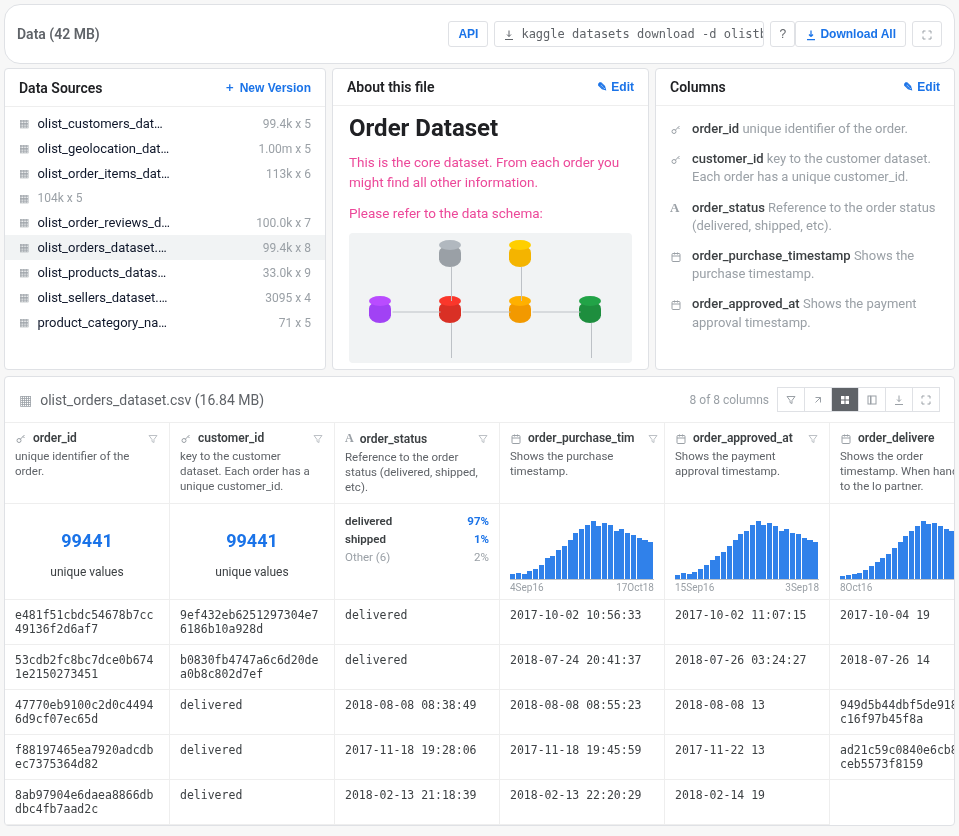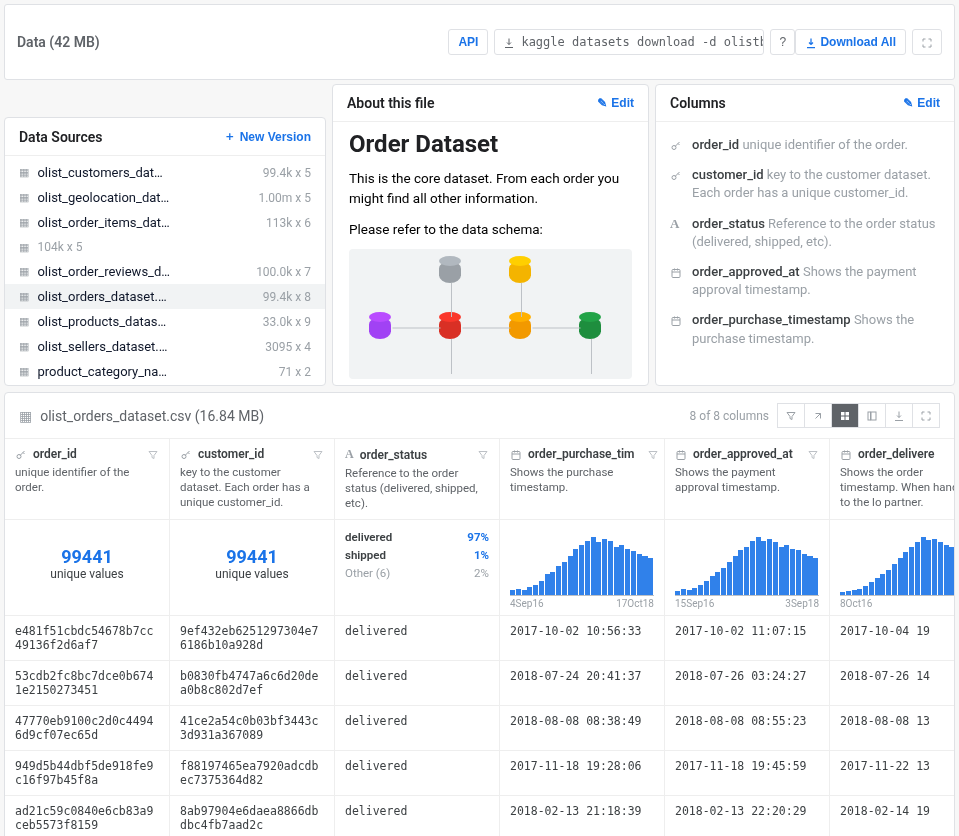--- a/index.html
+++ b/index.html
@@ -1,49 +1,49 @@
 <!DOCTYPE html>
 <html><head>
 <meta charset="utf-8">
 <style>
 * { box-sizing: border-box; margin: 0; padding: 0; }
 body { font-family: -apple-system, BlinkMacSystemFont, "Segoe UI", Roboto, sans-serif; font-size: 13px; color: #202124; background: #f7f7f7; width: 959px; }
 
 
-.top-header { display: flex; align-items: center; padding: 24px 12px; border: 1px solid #dfe1e5; border-radius: 3px; margin: 4px; background: #fff; }
+.top-header { display: flex; align-items: center; padding: 16px 12px; border: 1px solid #dfe1e5; border-radius: 16px; margin: 4px; background: #fff; }
 .top-header .title { font-weight: 600; color: #5f6368; font-size: 14px; }
 .top-header .spacer { flex: 1; }
 .btn-outline { border: 1px solid #dfe1e5; background: #fff; border-radius: 3px; padding: 5px 9px; color: #1a73e8; font-weight: 600; font-size: 12px; cursor: pointer; }
 .cmd-box { border: 1px solid #dfe1e5; background: #fff; border-radius: 3px; padding: 5px 8px; font-family: "SFMono-Regular", Consolas, monospace; font-size: 12px; color: #5f6368; max-width: 270px; white-space: nowrap; overflow: hidden; text-overflow: ellipsis; display: flex; align-items: center; gap: 6px; margin: 0 6px; }
 .icon-btn { border: 1px solid #dfe1e5; background: #fff; border-radius: 3px; padding: 5px 8px; color: #5f6368; cursor: pointer; font-size: 12px; }
 .icon-btn.inlinegap { margin-left: 6px; }
 
 
 .three-col { display: flex; gap: 6px; margin: 0 4px 6px 4px; height: 302px; }
 .col { border: 1px solid #dfe1e5; border-radius: 4px; background: #fff; overflow: hidden; display: flex; flex-direction: column; }
-.col.sources { width: 322px; margin-top: 33px; }
+.col.sources { width: 322px; }
 .col.about { flex: 1; }
 .col.columns { width: 300px; }
 .col-header { display: flex; align-items: center; padding: 10px 14px; border-bottom: 1px solid #eee; }
 .col-header .h { font-weight: 600; font-size: 14px; color: #202124; }
 .col-header .sp { flex: 1; }
 .link-btn { color: #1a73e8; font-weight: 600; font-size: 12px; background: none; border: none; cursor: pointer; display: flex; align-items: center; gap: 4px; }
 
 
 .src-list { overflow-y: auto; flex: 1; padding: 4px 0; }
 .src-row { display: flex; align-items: center; padding: 5px 14px; gap: 8px; cursor: pointer; }
 .src-row.selected { background: #f1f3f4; }
 .src-row .tbl-icon { color: #9aa0a6; font-size: 11px; }
 .src-row .name { flex: 1; white-space: nowrap; overflow: hidden; text-overflow: ellipsis; color: #0f172a; }
 .src-row .dims { color: #9aa0a6; font-size: 12px; white-space: nowrap; }
 
 
 .about-body { padding: 0 16px 10px 16px; overflow-y: auto; flex: 1; }
 .about-body h1 { font-size: 24px; font-weight: 700; margin: 8px 0 10px 0; }
-.about-body p { font-size: 13.5px; color: #000000; line-height: 1.5; margin-bottom: 10px; }
+.about-body p { font-size: 13.5px; color: #ec4899; line-height: 1.5; margin-bottom: 10px; }
 .schema-diagram { background: #f1f3f4; border-radius: 4px; height: 130px; position: relative; overflow: hidden; }
 .cyl { position: absolute; width: 22px; height: 22px; border-radius: 50% / 35%; }
 .cyl::before { content:""; position:absolute; top:-5px; left:0; right:0; height:10px; border-radius:50%; background: inherit; filter: brightness(1.15); }
 
 
 .cols-body { overflow-y: auto; flex: 1; padding: 8px 14px; }
 .col-item { display: flex; gap: 8px; padding: 6px 0; font-size: 13px; line-height: 1.4; }
 .col-item .ic { color: #9aa0a6; width: 14px; flex-shrink: 0; }
 .col-item .nm { font-weight: 500; color: #3c4043; }
 .col-item .desc { color: #9aa0a6; }
@@ -64,21 +64,21 @@
 .cell { border-right: 1px solid #eee; border-bottom: 1px solid #eee; padding: 8px 10px; font-size: 12px; }
 .hdr-cell { background: #fff; }
 .hdr-top { display: flex; align-items: center; gap: 6px; color: #3c4043; font-weight: 600; }
 .hdr-top .ic { color: #9aa0a6; }
 .hdr-top .sp { flex: 1; }
 .hdr-top .fl { color: #bdc1c6; cursor: pointer; }
 .hdr-desc { color: #5f6368; font-size: 11.5px; margin-top: 4px; line-height: 1.3; min-height: 44px; }
 .summary-cell { height: 96px; }
 .uv-big { text-align: center; padding-top: 18px; }
 .uv-big .n { color: #1a73e8; font-weight: 700; font-size: 18px; }
-.uv-big .l { color: #3c4043; font-size: 12px; margin-top: 0; }
+.uv-big .l { color: #3c4043; font-size: 12px; margin-top: 14px; }
 .dist-row { display: flex; justify-content: space-between; font-size: 11.5px; padding: 2px 0; }
 .dist-row .k { color: #3c4043; font-weight: 600; }
 .dist-row .k.muted { color: #9aa0a6; font-weight: 400; }
 .dist-row .v { color: #1a73e8; font-weight: 700; }
 .dist-row .v.muted { color: #9aa0a6; font-weight: 400; }
 .histo { position: relative; height: 62px; border-bottom: 1px solid #bdc1c6; margin-top: 6px; }
 .histo .bar { position: absolute; bottom: 0; background: #1a73e8; opacity: 0.9; }
 .histo-labels { display: flex; justify-content: space-between; font-size: 10px; color: #9aa0a6; margin-top: 2px; }
 .data-cell { font-family: "SFMono-Regular", Consolas, monospace; font-size: 11.5px; color: #3c4043; white-space: nowrap; overflow: hidden; text-overflow: ellipsis; }
 .data-cell.wrap { white-space: normal; word-break: break-all; }
@@ -161,21 +161,21 @@
     <span class="dims">33.0k x 9</span>
         </div>
         <div class="src-row">
           <span class="tbl-icon">▦</span>
     <span class="name">olist_sellers_dataset.…</span>
     <span class="dims">3095 x 4</span>
         </div>
         <div class="src-row">
           <span class="tbl-icon">▦</span>
     <span class="name">product_category_na…</span>
-    <span class="dims">71 x 2</span>
+    <span class="dims">71 x 5</span>
         </div>
       </div>
   </div>
 
   <div class="col about">
     <div class="col-header">
       <span class="h">About this file</span>
       <span class="sp"></span>
       <button class="link-btn">
         <span>✎</span>
@@ -239,32 +239,32 @@
     <span><span class="nm">order_status</span>
     <span class="desc"> Reference to the order status (delivered, shipped, etc).</span></span>
         </div>
         <div class="col-item">
           <span class="ic"><svg class="ic-svg" viewBox="0 0 24 24" fill="none" stroke="currentColor" stroke-width="2">
               <rect x="4" y="5" width="16" height="16" rx="2"></rect>
               <line x1="4" y1="10" x2="20" y2="10"></line>
               <line x1="9" y1="3" x2="9" y2="7"></line>
               <line x1="15" y1="3" x2="15" y2="7"></line>
             </svg></span>
-    <span><span class="nm">order_approved_at</span>
-    <span class="desc"> Shows the payment approval timestamp.</span></span>
+    <span><span class="nm">order_purchase_timestamp</span>
+    <span class="desc"> Shows the purchase timestamp.</span></span>
         </div>
         <div class="col-item">
           <span class="ic"><svg class="ic-svg" viewBox="0 0 24 24" fill="none" stroke="currentColor" stroke-width="2">
               <rect x="4" y="5" width="16" height="16" rx="2"></rect>
               <line x1="4" y1="10" x2="20" y2="10"></line>
               <line x1="9" y1="3" x2="9" y2="7"></line>
               <line x1="15" y1="3" x2="15" y2="7"></line>
             </svg></span>
-    <span><span class="nm">order_purchase_timestamp</span>
-    <span class="desc"> Shows the purchase timestamp.</span></span>
+    <span><span class="nm">order_approved_at</span>
+    <span class="desc"> Shows the payment approval timestamp.</span></span>
         </div>
       </div>
   </div>
 </div>
 
 <div class="tbl-panel">
   <div class="tbl-header">
     <span class="fn">
       <span style="color:#9aa0a6">▦</span>
       <span>olist_orders_dataset.csv (16.84 MB)</span>
@@ -509,21 +509,20 @@
         <div class="cell data-cell">2017-10-02 10:56:33</div>
         <div class="cell data-cell">2017-10-02 11:07:15</div>
         <div class="cell data-cell">2017-10-04 19</div>
         <div class="cell data-cell wrap">53cdb2fc8bc7dce0b6741e2150273451</div>
         <div class="cell data-cell wrap">b0830fb4747a6c6d20dea0b8c802d7ef</div>
         <div class="cell data-cell">delivered</div>
         <div class="cell data-cell">2018-07-24 20:41:37</div>
         <div class="cell data-cell">2018-07-26 03:24:27</div>
         <div class="cell data-cell">2018-07-26 14</div>
         <div class="cell data-cell wrap">47770eb9100c2d0c44946d9cf07ec65d</div>
-        <div class="cell data-cell wrap">41ce2a54c0b03bf3443c3d931a367089</div>
         <div class="cell data-cell">delivered</div>
         <div class="cell data-cell">2018-08-08 08:38:49</div>
         <div class="cell data-cell">2018-08-08 08:55:23</div>
         <div class="cell data-cell">2018-08-08 13</div>
         <div class="cell data-cell wrap">949d5b44dbf5de918fe9c16f97b45f8a</div>
         <div class="cell data-cell wrap">f88197465ea7920adcdbec7375364d82</div>
         <div class="cell data-cell">delivered</div>
         <div class="cell data-cell">2017-11-18 19:28:06</div>
         <div class="cell data-cell">2017-11-18 19:45:59</div>
         <div class="cell data-cell">2017-11-22 13</div>

